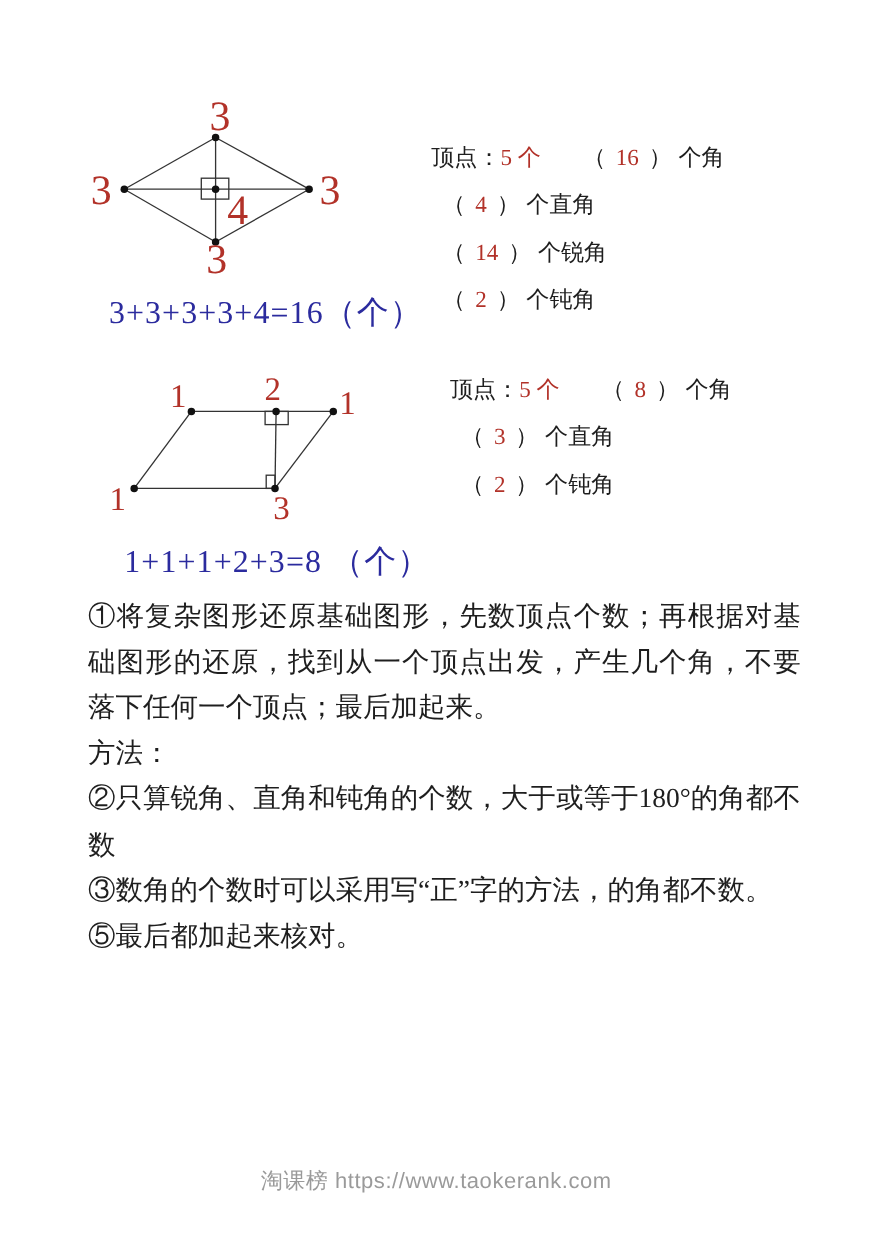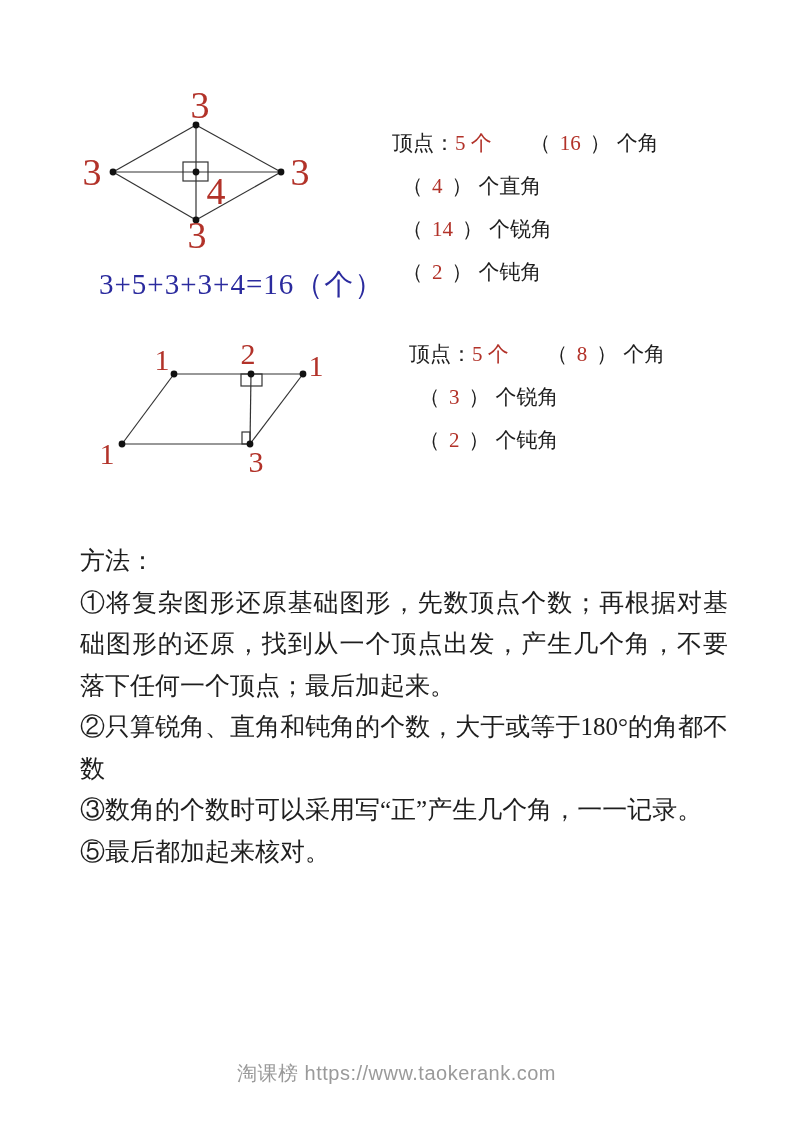--- a/index.html
+++ b/index.html
@@ -56,21 +56,21 @@
     </g>
     <g class="fig-label" font-size="38" text-anchor="middle">
       <text x="122" y="30">3</text>
       <text x="14" y="97">3</text>
       <text x="222" y="97">3</text>
       <text x="119" y="160">3</text>
       <text x="138" y="116">4</text>
     </g>
   </svg>
 
-  <div class="abs formula" style="left:99px;top:265px;">3+5+3+3+4=16（个）</div>
+  <div class="abs formula" style="left:99px;top:265px;">3+3+3+3+4=16（个）</div>
 
   <div class="abs panel" style="left:392px;top:122px;">
     <div class="ans-line">
       <span>顶点：</span><span class="red">5 个</span><span class="gap"></span><span>（</span><span class="num">16</span><span>）</span><span class="vgap"></span><span>个角</span>
     </div>
     <div class="ans-line indent">
       <span>（</span><span class="num">4</span><span>）</span><span class="vgap"></span><span>个直角</span>
     </div>
     <div class="ans-line indent">
       <span>（</span><span class="num">14</span><span>）</span><span class="vgap"></span><span>个锐角</span>
@@ -99,36 +99,37 @@
     </g>
     <g class="fig-label" font-size="30" text-anchor="middle">
       <text x="67" y="28">1</text>
       <text x="153" y="22">2</text>
       <text x="221" y="34">1</text>
       <text x="12" y="122">1</text>
       <text x="161" y="130">3</text>
     </g>
   </svg>
 
+  <div class="abs formula" style="left:113px;top:491px;">1+1+1+2+3=8 （个）</div>
 
   <div class="abs panel" style="left:409px;top:333px;">
     <div class="ans-line">
       <span>顶点：</span><span class="red">5 个</span><span class="gap"></span><span>（</span><span class="num">8</span><span>）</span><span class="vgap"></span><span>个角</span>
     </div>
     <div class="ans-line indent">
-      <span>（</span><span class="num">3</span><span>）</span><span class="vgap"></span><span>个锐角</span>
+      <span>（</span><span class="num">3</span><span>）</span><span class="vgap"></span><span>个直角</span>
     </div>
     <div class="ans-line indent">
       <span>（</span><span class="num">2</span><span>）</span><span class="vgap"></span><span>个钝角</span>
     </div>
   </div>
 
   <div class="abs method" style="left:80px;top:540px;">
+    <p>①将复杂图形还原基础图形，先数顶点个数；再根据对基础图形的还原，找到从一个顶点出发，产生几个角，不要落下任何一个顶点；最后加起来。</p>
     <p>方法：</p>
-    <p>①将复杂图形还原基础图形，先数顶点个数；再根据对基础图形的还原，找到从一个顶点出发，产生几个角，不要落下任何一个顶点；最后加起来。</p>
     <p>②只算锐角、直角和钝角的个数，大于或等于180°的角都不数</p>
-    <p>③数角的个数时可以采用写“正”产生几个角，一一记录。</p>
+    <p>③数角的个数时可以采用写“正”字的方法，的角都不数。</p>
     <p>⑤最后都加起来核对。</p>
   </div>
 
   <div class="abs footer" style="left:0;top:1060px;">淘课榜 https://www.taokerank.com</div>
 
 </div>
 
 </body></html>

